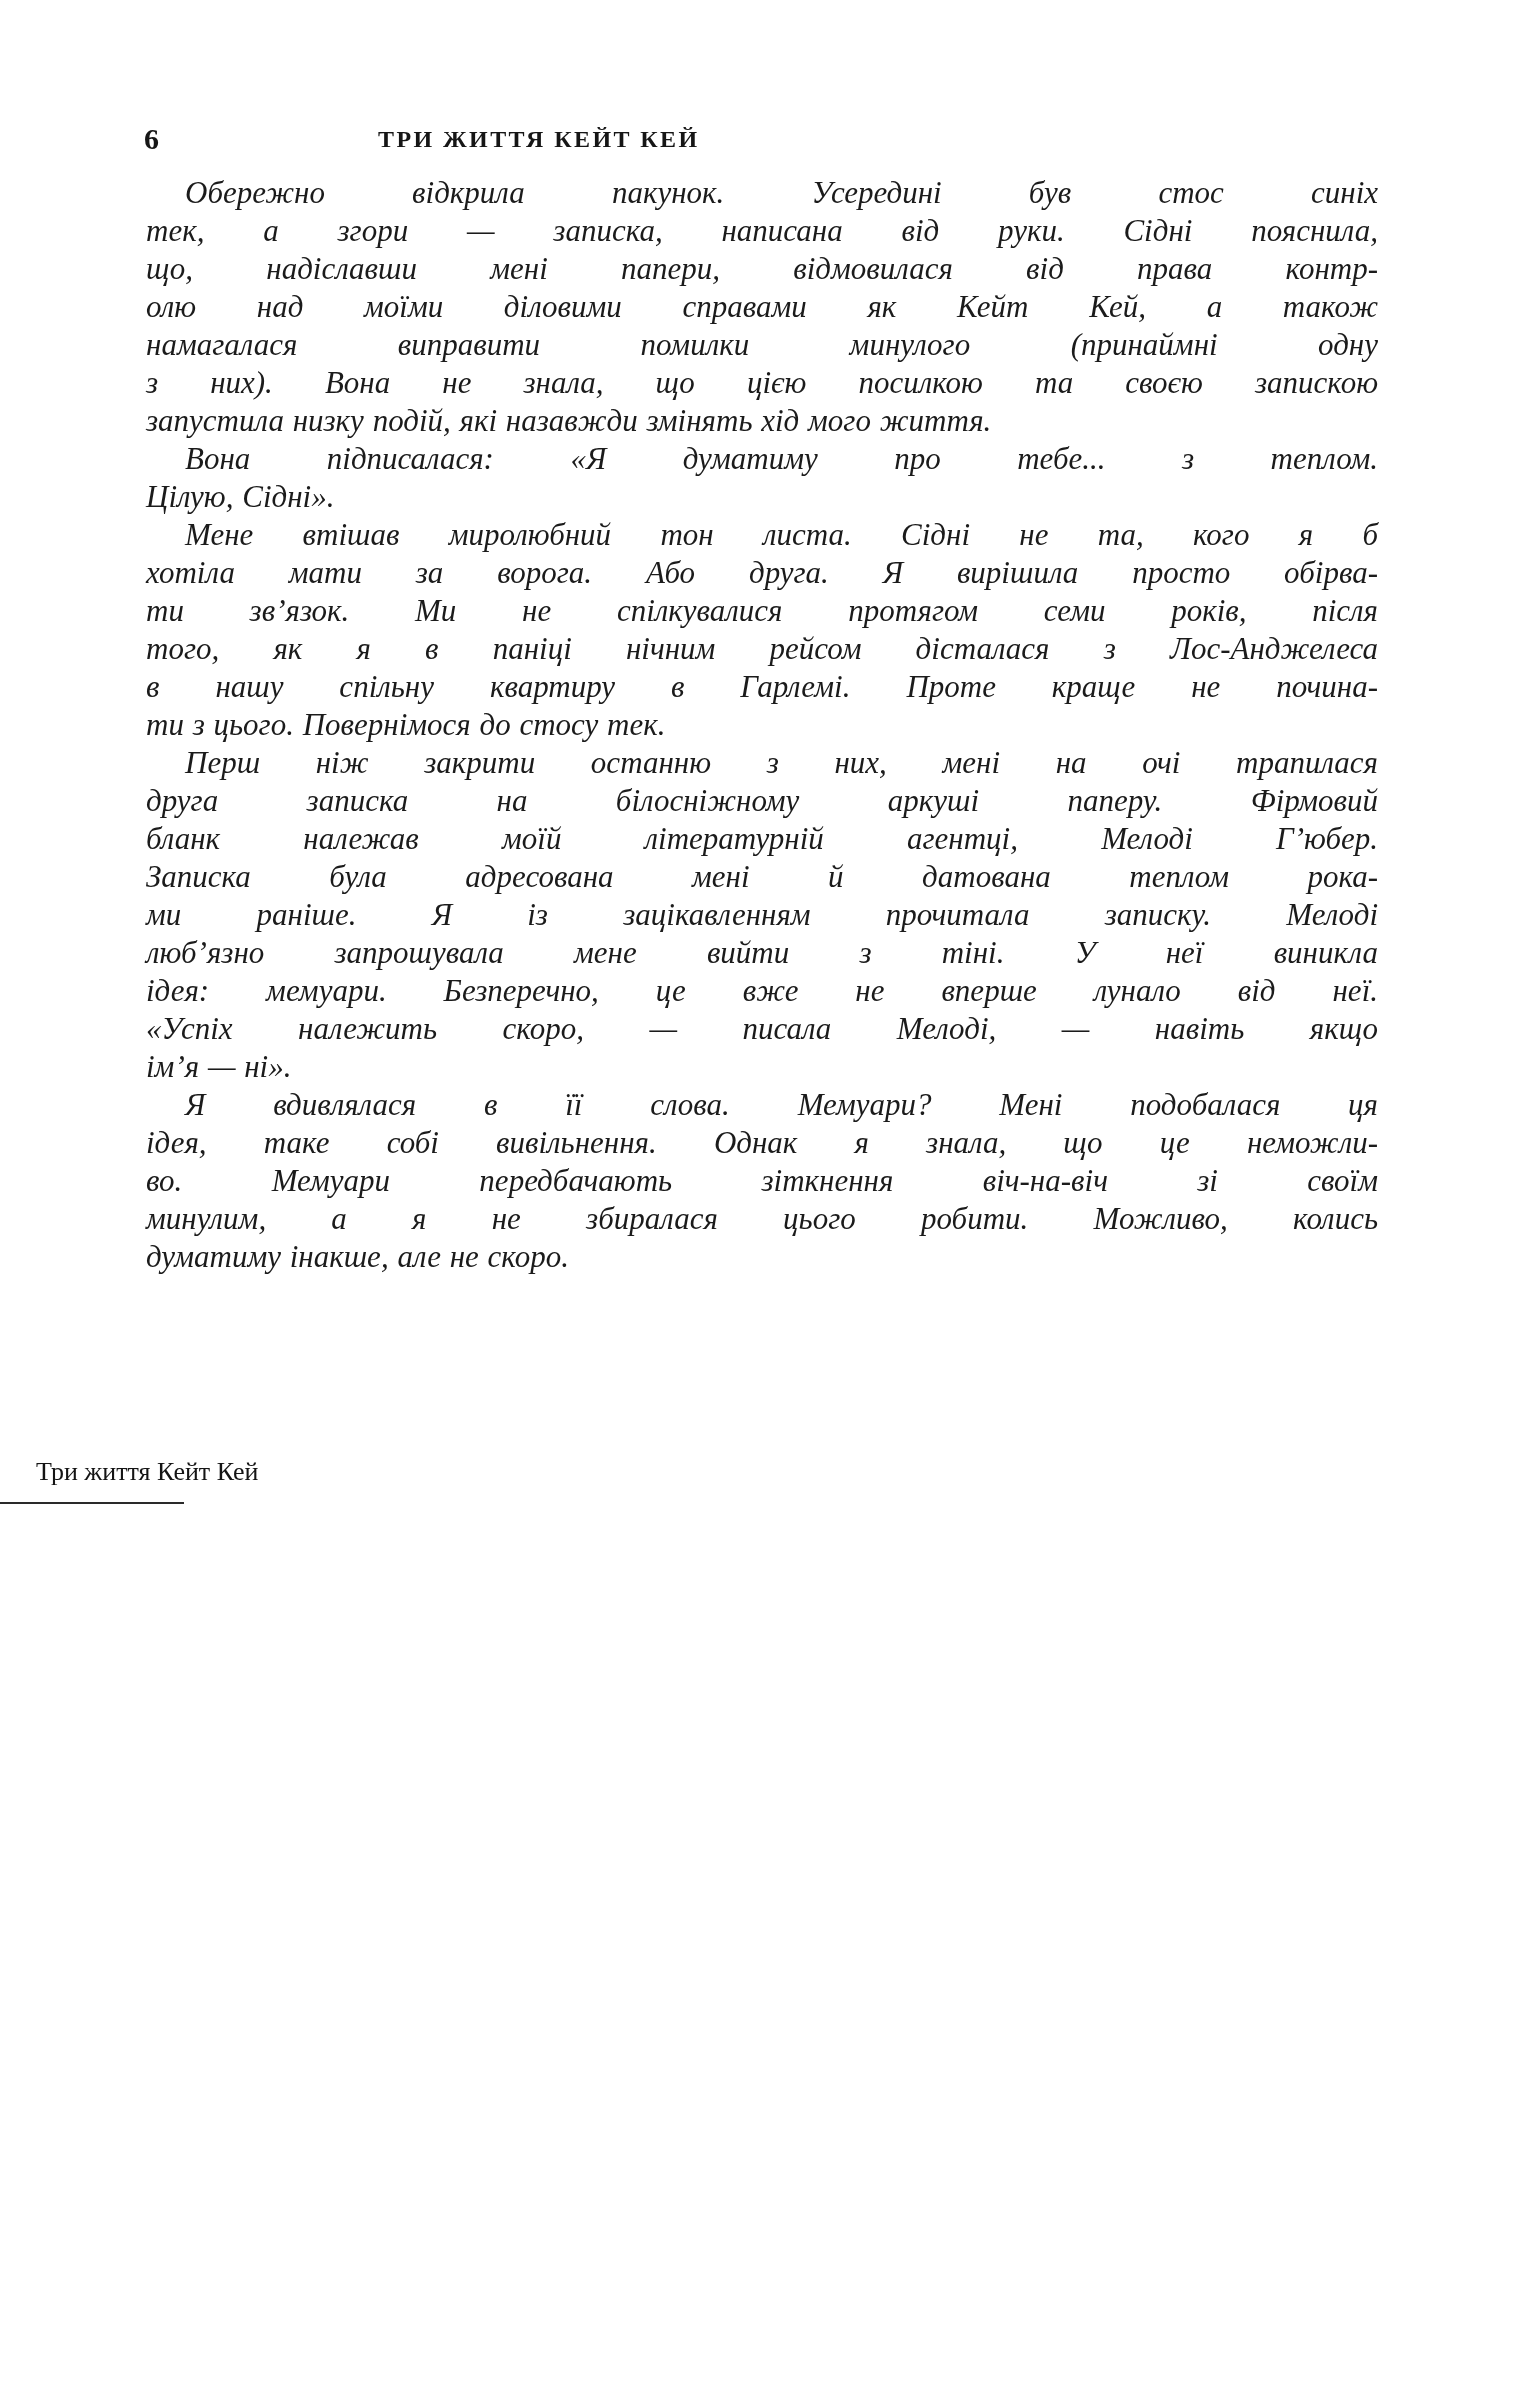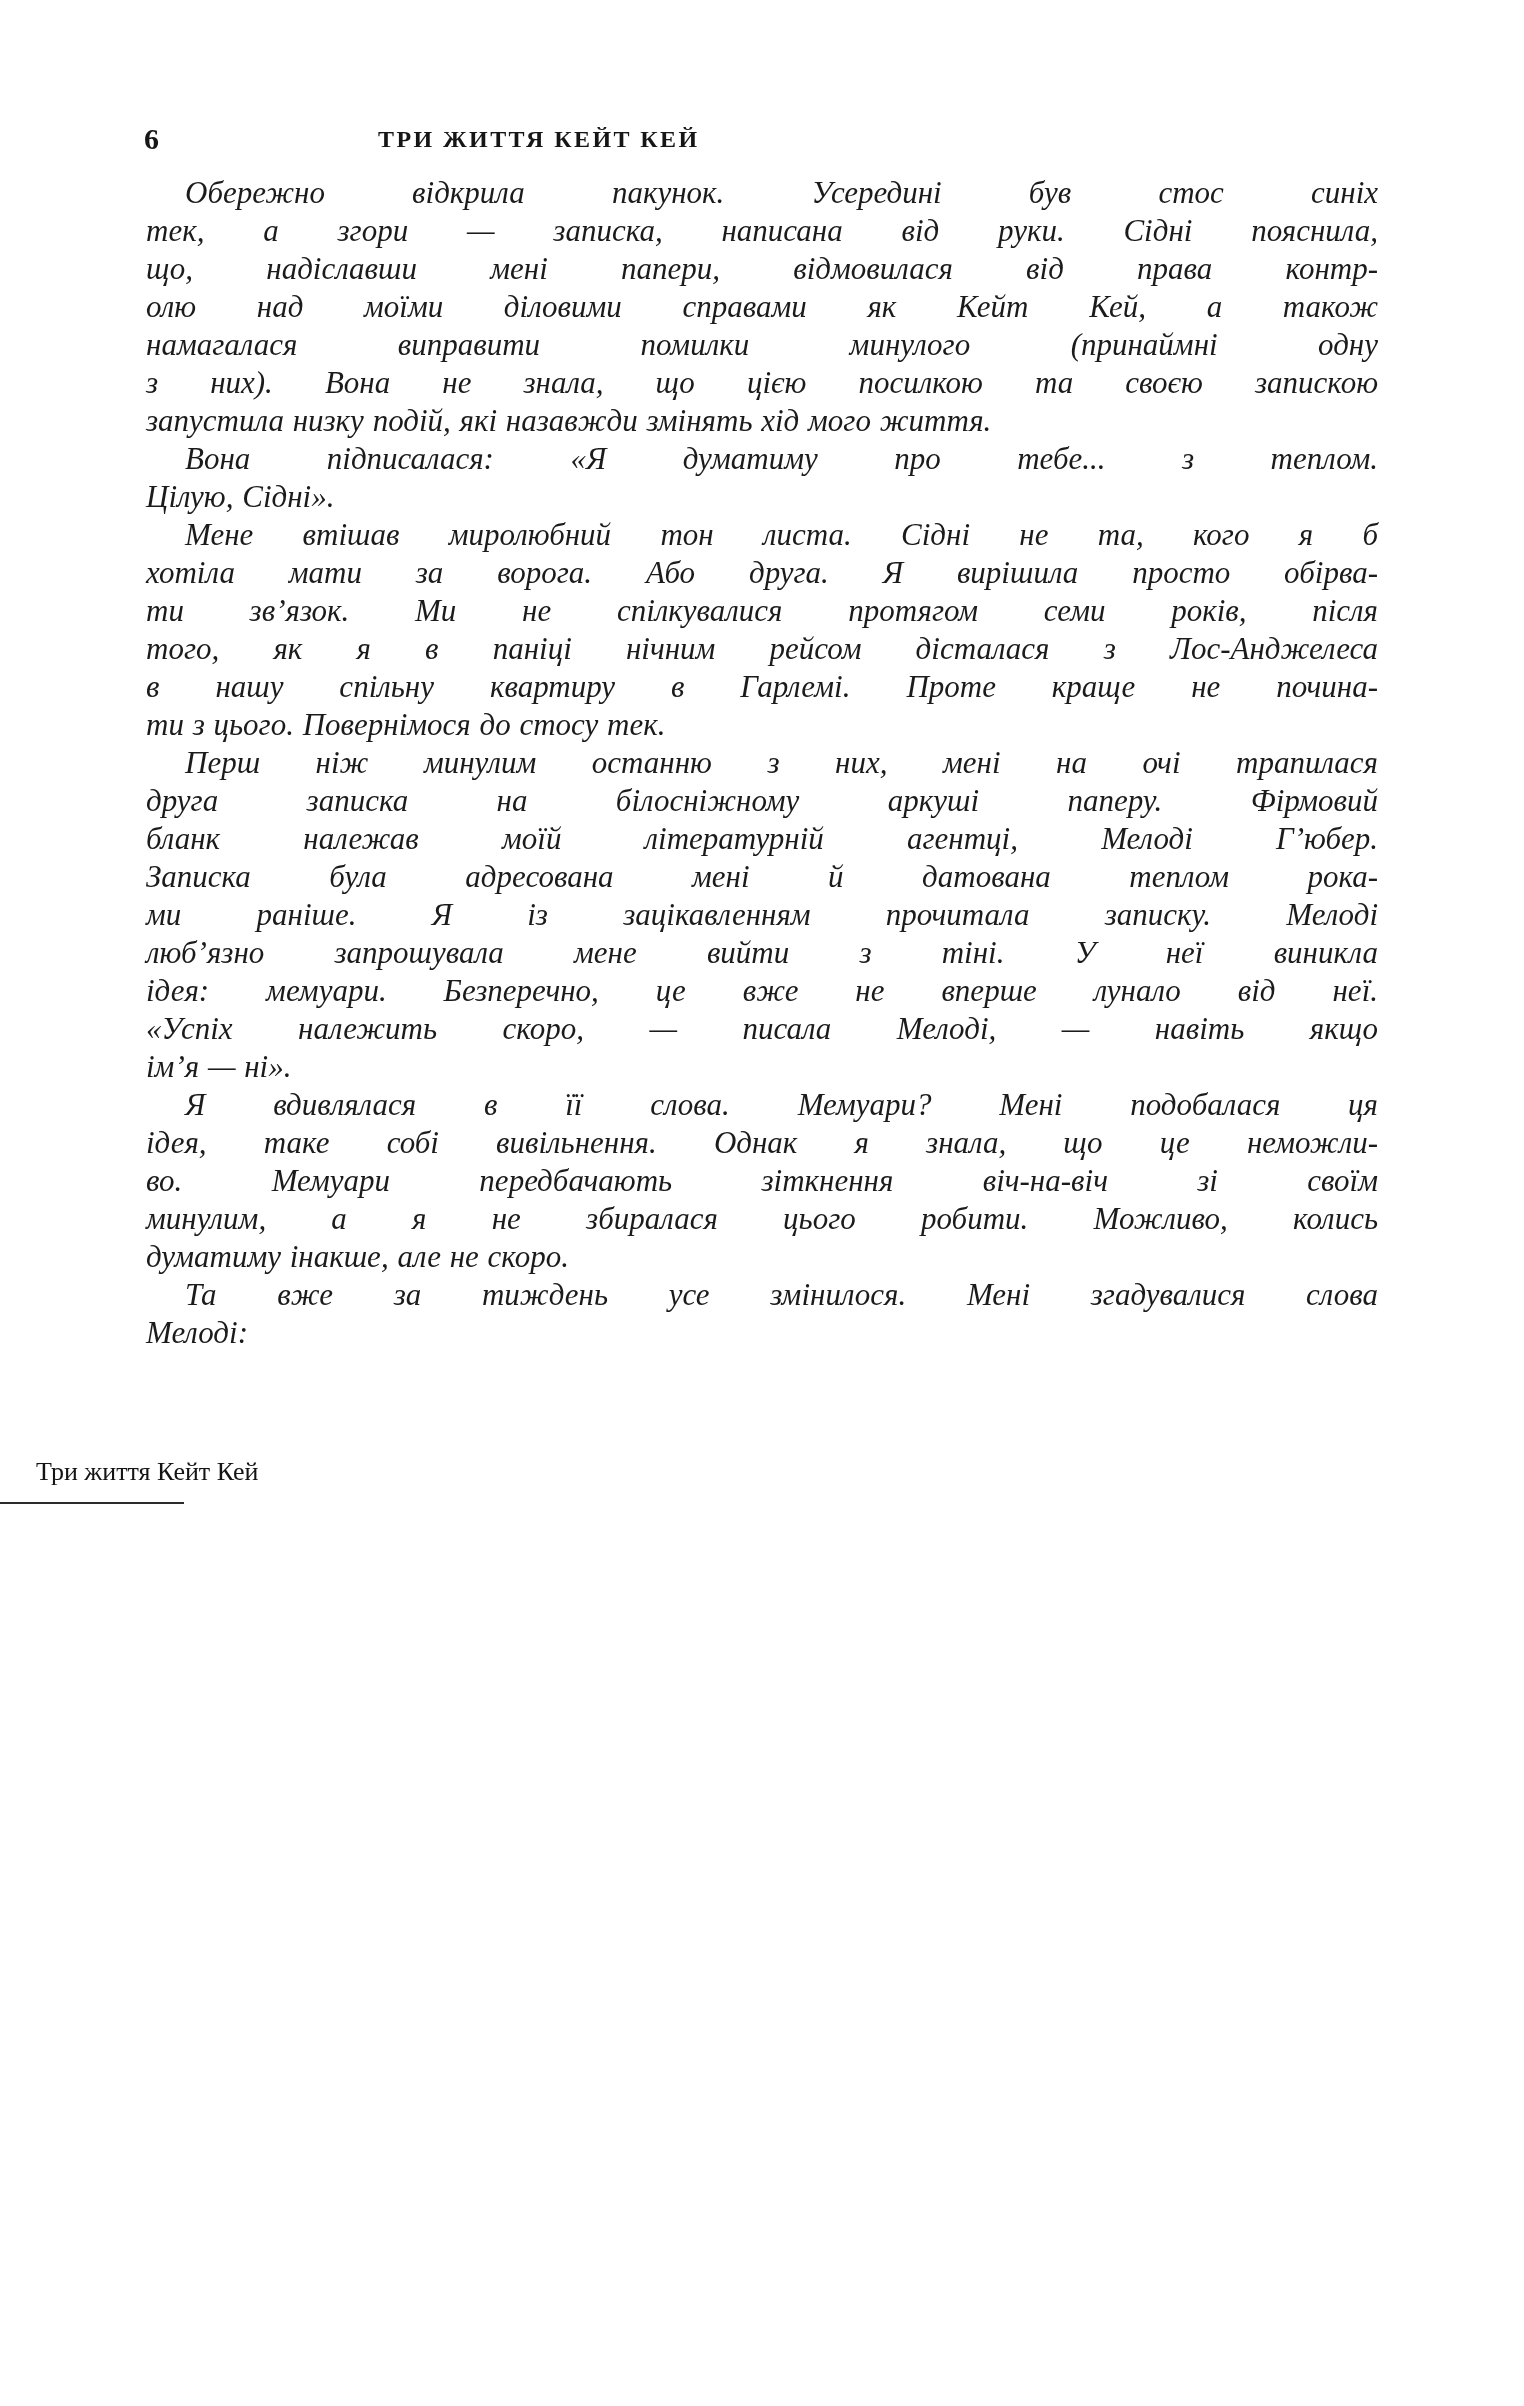--- a/index.html
+++ b/index.html
@@ -115,41 +115,37 @@
       </div>
       <div class="paragraph">
         <div class="line first">Мене втішав миролюбний тон листа. Сідні не та, кого я б</div>
         <div class="line">хотіла мати за ворога. Або друга. Я вирішила просто обірва-</div>
         <div class="line">ти зв’язок. Ми не спілкувалися протягом семи років, після</div>
         <div class="line">того, як я в паніці нічним рейсом дісталася з Лос-Анджелеса</div>
         <div class="line">в нашу спільну квартиру в Гарлемі. Проте краще не почина-</div>
         <div class="line last">ти з цього. Повернімося до стосу тек.</div>
       </div>
       <div class="paragraph">
-        <div class="line first">Перш ніж минулим останню з них, мені на очі трапилася</div>
+        <div class="line first">Перш ніж закрити останню з них, мені на очі трапилася</div>
         <div class="line">друга записка на білосніжному аркуші паперу. Фірмовий</div>
         <div class="line">бланк належав моїй літературній агентці, Мелоді Г’юбер.</div>
         <div class="line">Записка була адресована мені й датована теплом рока-</div>
         <div class="line">ми раніше. Я із зацікавленням прочитала записку. Мелоді</div>
         <div class="line">люб’язно запрошувала мене вийти з тіні. У неї виникла</div>
         <div class="line">ідея: мемуари. Безперечно, це вже не вперше лунало від неї.</div>
         <div class="line">«Успіх належить скоро, — писала Мелоді, — навіть якщо</div>
         <div class="line last">ім’я — ні».</div>
       </div>
       <div class="paragraph">
         <div class="line first">Я вдивлялася в її слова. Мемуари? Мені подобалася ця</div>
         <div class="line">ідея, таке собі вивільнення. Однак я знала, що це неможли-</div>
         <div class="line">во. Мемуари передбачають зіткнення віч-на-віч зі своїм</div>
         <div class="line">минулим, а я не збиралася цього робити. Можливо, колись</div>
         <div class="line last">думатиму інакше, але не скоро.</div>
       </div>
-      <div class="paragraph">
-        <div class="line first">Та вже за тиждень усе змінилося. Мені згадувалися слова</div>
-        <div class="line last">Мелоді:</div>
-      </div>
     </div>
 
   <div class="footer">
     <span class="footer-title">Три життя Кейт Кей</span>
     <div class="footer-rule"></div>
   </div>
 
 </div>
 
 

